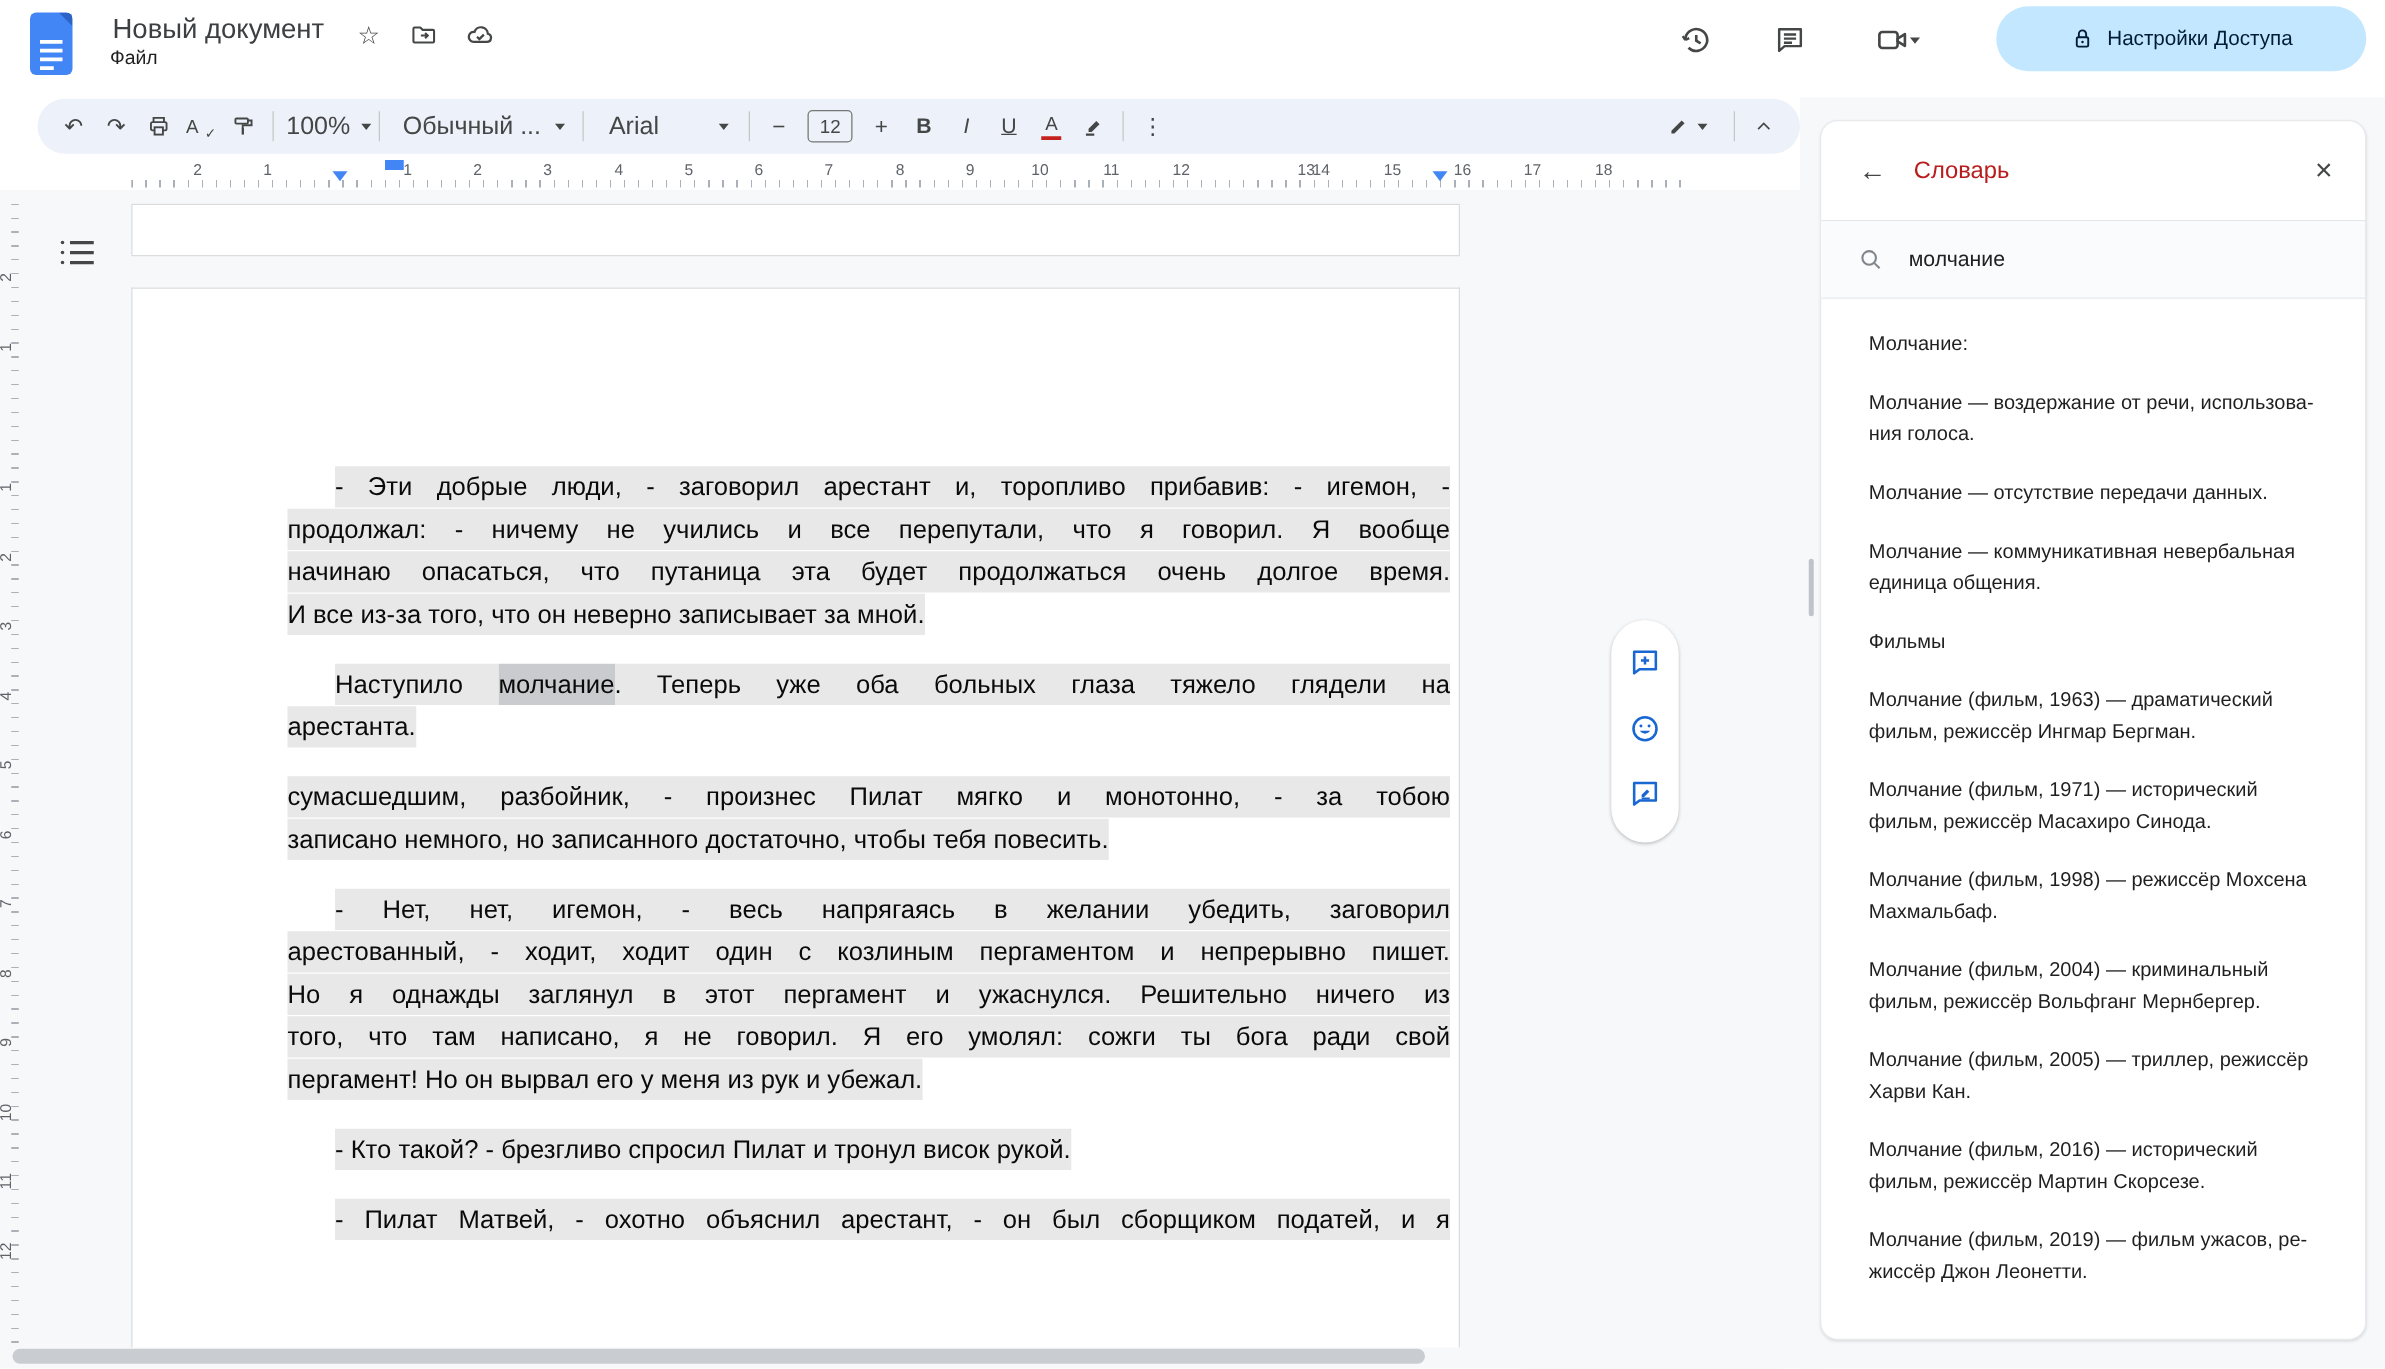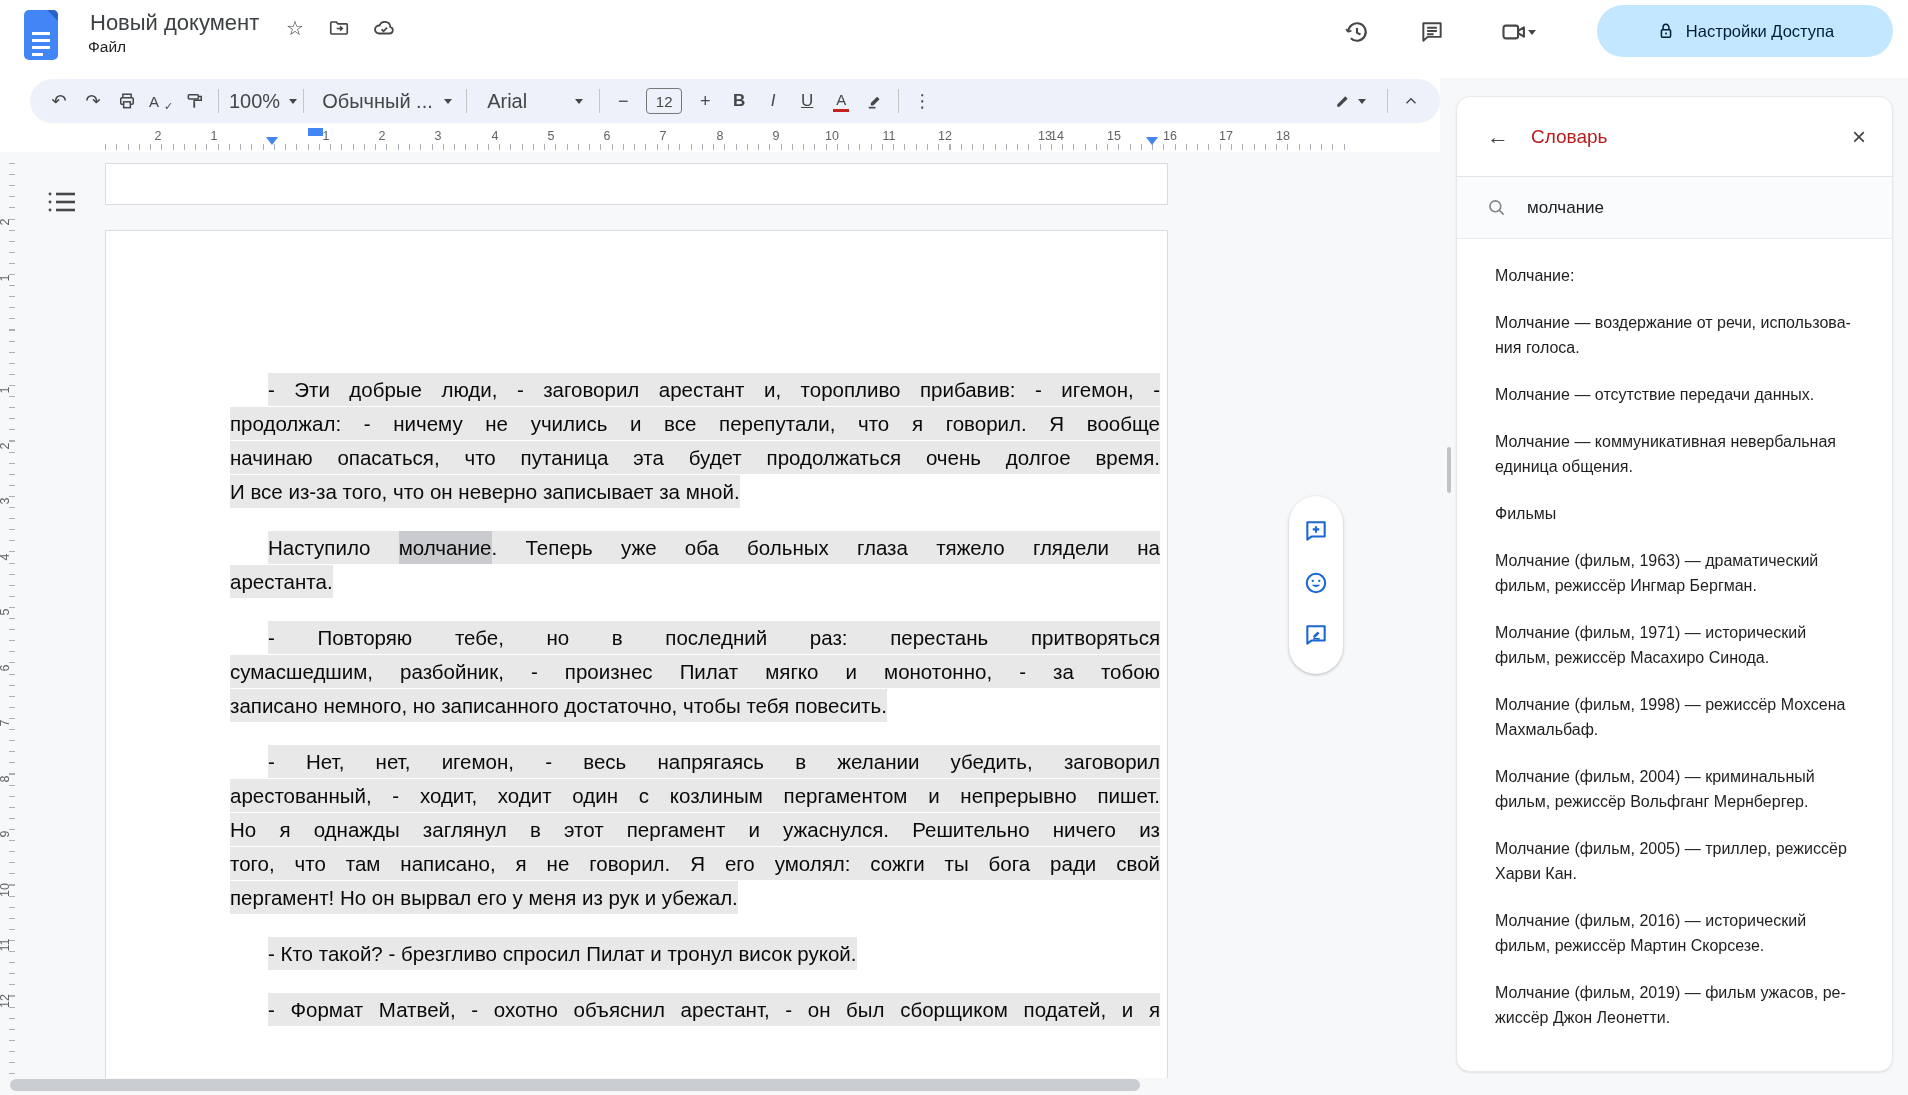--- a/index.html
+++ b/index.html
@@ -283,36 +283,35 @@
       <div class="dl j fi"><span class="sel">- Эти добрые люди, - заговорил арестант и, торопливо прибавив: - игемон, -</span></div>
       <div class="dl j"><span class="sel">продолжал: - ничему не учились и все перепутали, что я говорил. Я вообще</span></div>
       <div class="dl j"><span class="sel">начинаю опасаться, что путаница эта будет продолжаться очень долгое время.</span></div>
       <div class="dl n"><span class="sel">И все из-за того, что он неверно записывает за мной.</span></div>
     </div>
     <div class="para">
       <div class="dl j fi"><span class="sel">Наступило </span><span class="sel active">молчание</span><span class="sel">. Теперь уже оба больных глаза тяжело глядели на</span></div>
       <div class="dl n"><span class="sel">арестанта.</span></div>
     </div>
     <div class="para">
-      <div class="dl j fi"><span class="sel">- Повторяю тебе, но в последний раз: перестань притворяться</span></div>
       <div class="dl j"><span class="sel">сумасшедшим, разбойник, - произнес Пилат мягко и монотонно, - за тобою</span></div>
       <div class="dl n"><span class="sel">записано немного, но записанного достаточно, чтобы тебя повесить.</span></div>
     </div>
     <div class="para">
       <div class="dl j fi"><span class="sel">- Нет, нет, игемон, - весь напрягаясь в желании убедить, заговорил</span></div>
       <div class="dl j"><span class="sel">арестованный, - ходит, ходит один с козлиным пергаментом и непрерывно пишет.</span></div>
       <div class="dl j"><span class="sel">Но я однажды заглянул в этот пергамент и ужаснулся. Решительно ничего из</span></div>
       <div class="dl j"><span class="sel">того, что там написано, я не говорил. Я его умолял: сожги ты бога ради свой</span></div>
       <div class="dl n"><span class="sel">пергамент! Но он вырвал его у меня из рук и убежал.</span></div>
     </div>
     <div class="para">
       <div class="dl n fi"><span class="sel">- Кто такой? - брезгливо спросил Пилат и тронул висок рукой.</span></div>
     </div>
     <div class="para">
-      <div class="dl j fi"><span class="sel">- Формат Матвей, - охотно объяснил арестант, - он был сборщиком податей, и я</span></div>
+      <div class="dl j fi"><span class="sel">- Пилат Матвей, - охотно объяснил арестант, - он был сборщиком податей, и я</span></div>
     </div>
   </div>
 </div>
 
 <div class="abs" id="float-pill">
   <div>
     <svg width="26" height="26" viewBox="0 0 24 24">
       <path d="M4 4h16v13H8l-4 3V4z" stroke-linejoin="round"></path>
       <path d="M12 7.5v6M9 10.5h6"></path>
     </svg>

